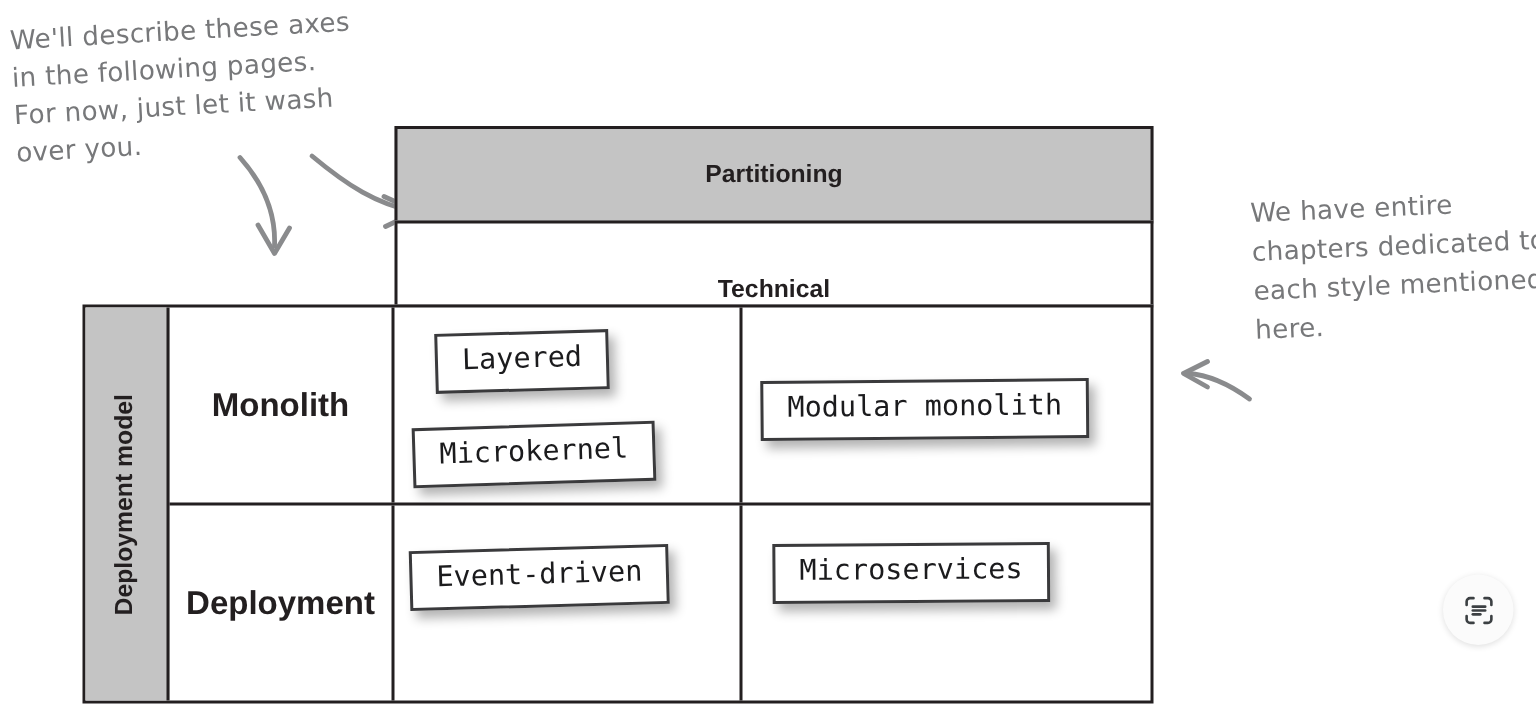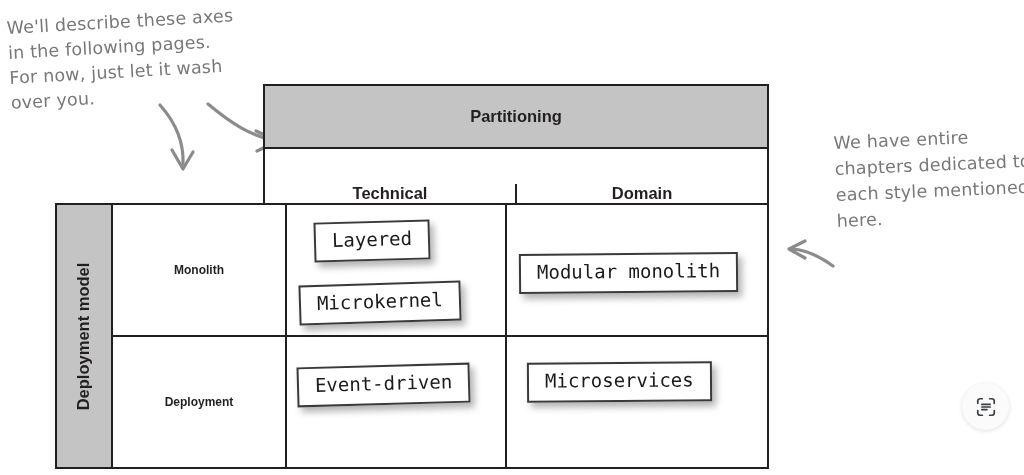--- a/index.html
+++ b/index.html
@@ -146,26 +146,26 @@
   }
   .mrow {
     display: flex;
     flex: 1 1 0;
     box-sizing: border-box;
   }
   .mrow + .mrow {
     border-top: 2.5px solid #231f20;
   }
   .rowhead {
-    width: 174px;
-    display: flex;
-    align-items: center;
-    justify-content: center;
-    font-weight: bold;
-    font-size: 12px;
+    width: 150px;
+    display: flex;
+    align-items: center;
+    justify-content: center;
+    font-weight: bold;
+    font-size: 22px;
     color: #231f20;
     border-right: 2.5px solid #231f20;
     box-sizing: border-box;
   }
   .mcell {
     flex: 1 1 0;
     position: relative;
     box-sizing: border-box;
   }
   .mcell + .mcell {
@@ -235,21 +235,20 @@
     <path d="M805 241 L789 249 L805 258"></path>
   </g>
 </svg>
 
 <div id="matrix">
 
   <div class="hdr-block">
     <div class="hdr-top">Partitioning</div>
     <div class="hdr-sub">
       <div class="hdr-sub-cell">Technical</div>
-      <div class="hdr-sub-cell">Domain</div>
     </div>
   </div>
 
   <div class="body-block">
 
     <div class="axis-label-col">
       <span class="axis-label-text">Deployment model</span>
     </div>
 
     <div class="rows-col">

